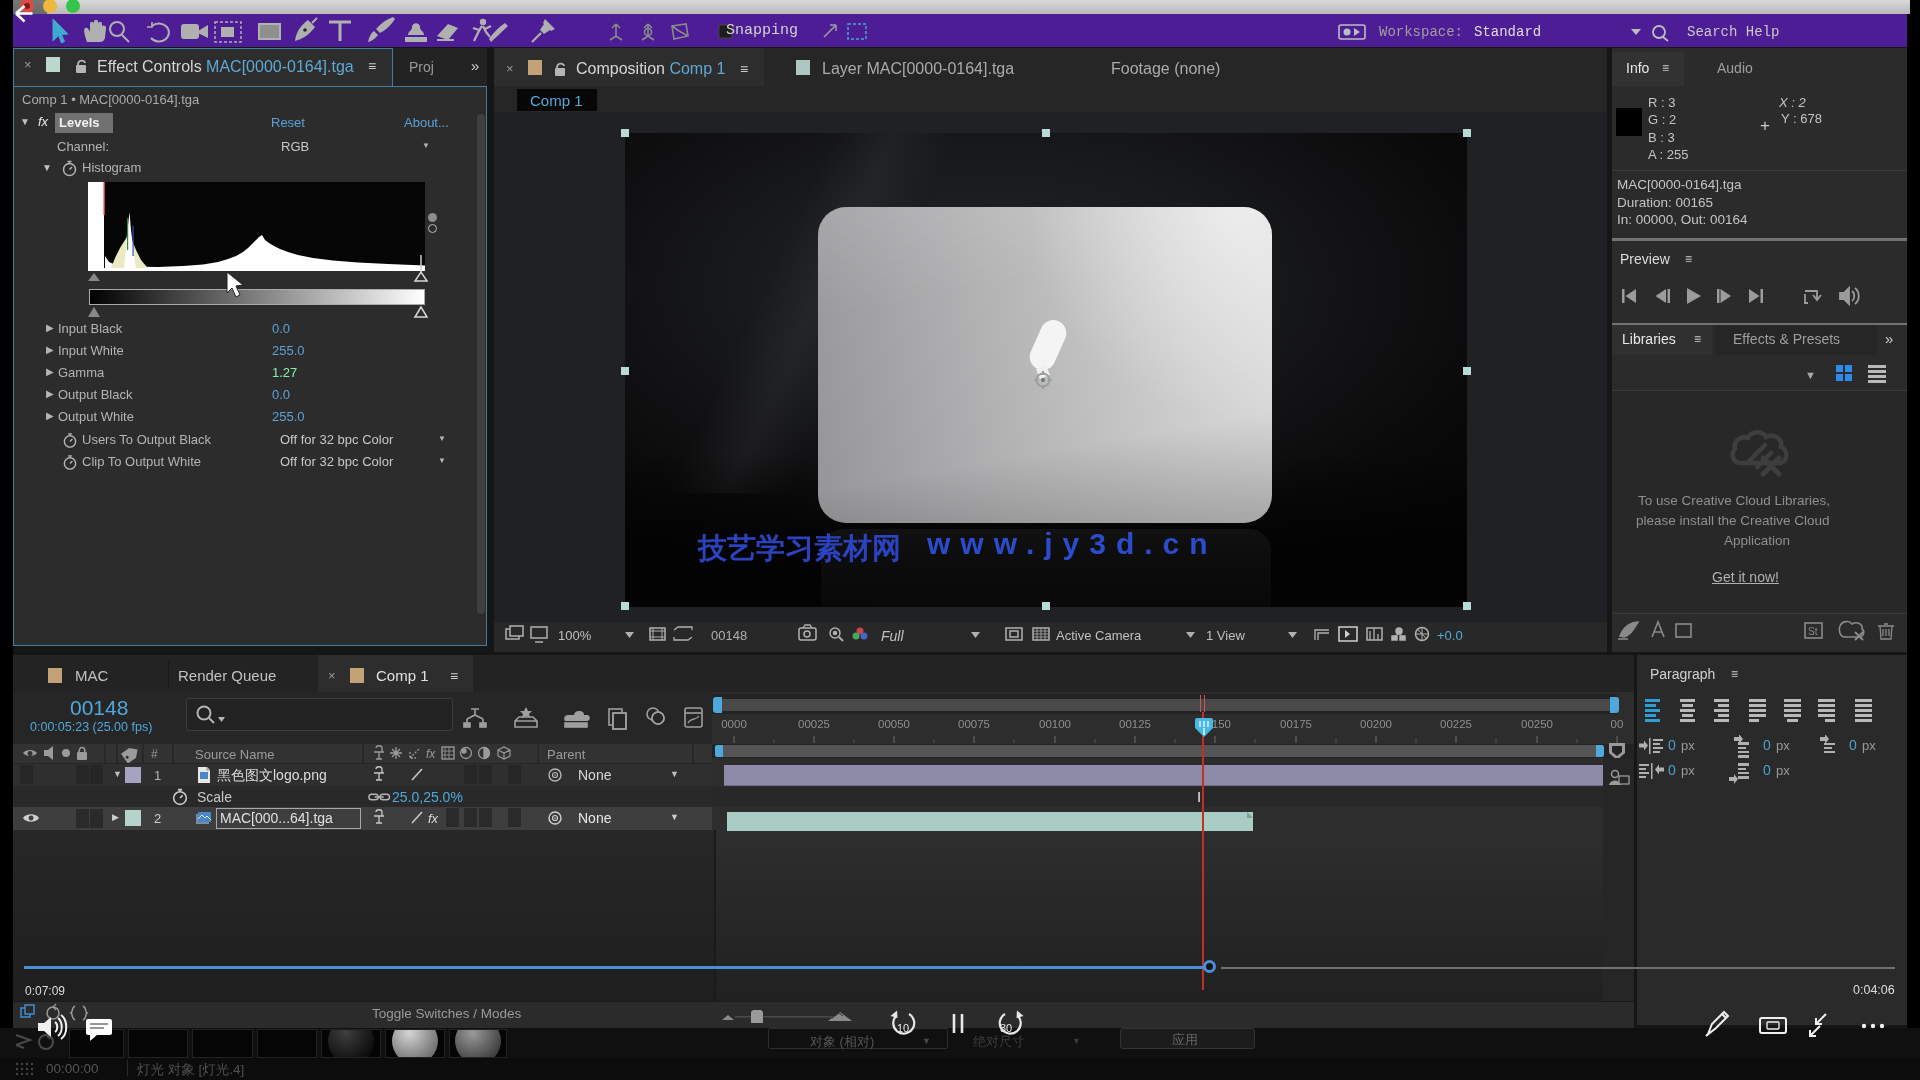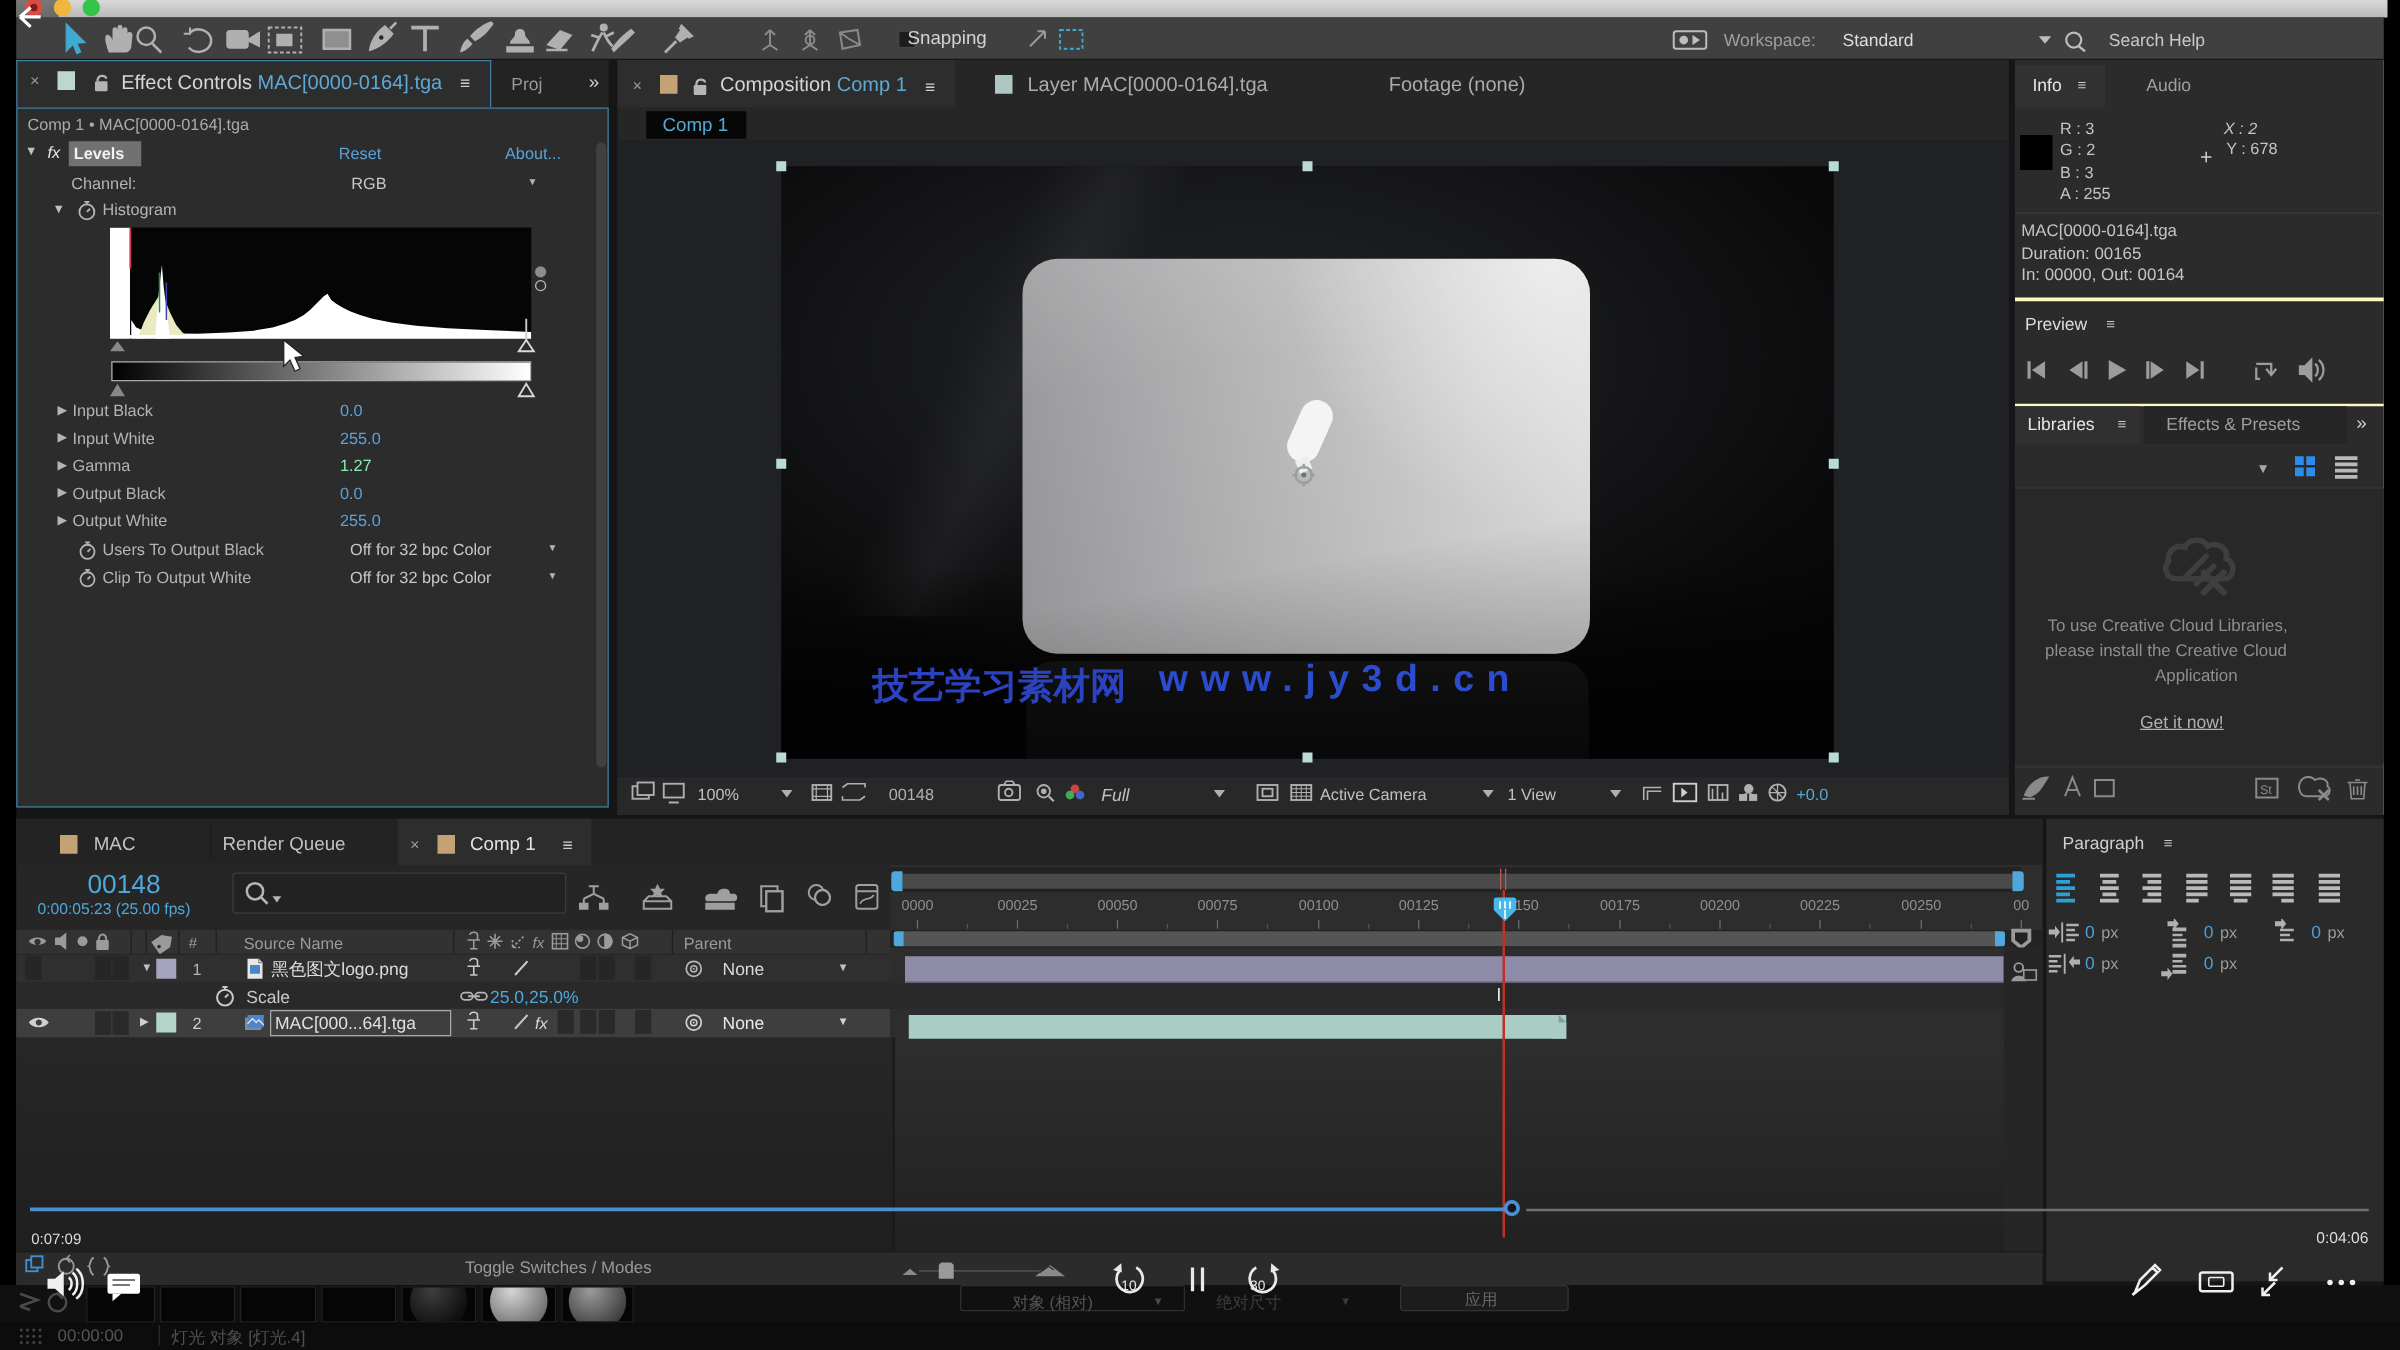--- a/index.html
+++ b/index.html
@@ -19,21 +19,21 @@
   <div class="abs" style="left:30px; top:-1px; width:14px; height:14px; border-radius:50%; background:#f0b73e;"></div>
   <div class="abs" style="left:53px; top:-1px; width:14px; height:14px; border-radius:50%; background:#35c44a;"></div>
 </div>
 
 <div class="abs" style="left:14px; top:4px; width:20px; height:20px; z-index:60;">
 <svg width="20" height="20" viewBox="0 0 20 20">
       <path d="M2 9.5 L10.5 2 M2 9.5 L10.5 17.5 M2 9.5 L18.5 9.5" stroke="#ffffff" stroke-width="2.6" fill="none"></path>
     </svg>
 </div>
 
-<div class="abs" id="toolbar" style="left:13px; top:14px; width:1894px; height:34px; background:#404040; border-bottom:1px solid #161616;">
+<div class="abs" id="toolbar" style="left:13px; top:14px; width:1894px; height:34px; background:#4c1d95; border-bottom:1px solid #161616;font-family:Liberation Mono, monospace;">
 <svg class="abs" style="left:0;top:0;" width="1894" height="34" viewBox="0 0 1894 34">
  <g stroke="#b0b0b0" fill="none" stroke-width="2" transform="translate(11,0)">
 
   <path d="M29 5 L29 27 L34.5 21.5 L37.5 29 L40.5 27.5 L37.5 20.5 L44 20 Z" fill="#3fa9d2" stroke="#3fa9d2" stroke-width="1"></path>
 
   <path d="M49 28 C47 22 45 16 47 14 C49 13 51 15 52 18 L52 10 C52 7 56 7 56 10 L56 8 C56 5 60 5 60 8 L60 10 C60 7 64 7 64 10 L64 13 C64 11 68 11 68 14 L67 24 C66 27 64 28 62 28 Z" fill="#b0b0b0" stroke="none" transform="translate(14,0)"></path>
 
   <circle cx="93" cy="15" r="7"></circle>
         <path d="M98 21 L105 28"></path>
 
@@ -300,21 +300,21 @@
    </g>
   </svg>
   <div class="txt" style="left:558px; top:628px; font-size:13px; color:#c0c0c0; z-index:6;">100%</div>
   <div class="txt" style="left:711px; top:628px; font-size:13px; color:#b0b0b0; z-index:6;">00148</div>
   <div class="txt" style="left:881px; top:628px; font-size:14px; color:#c0c0c0; z-index:6;font-style:italic;">Full</div>
   <div class="txt" style="left:1056px; top:628px; font-size:13px; color:#c0c0c0; z-index:6;">Active Camera</div>
   <div class="txt" style="left:1206px; top:628px; font-size:13px; color:#c0c0c0; z-index:6;">1 View</div>
   <div class="txt" style="left:1437px; top:628px; font-size:13px; color:#56a9d6; z-index:6;">+0.0</div>
 </div>
 
-<div class="abs" id="rightcol" style="left:1612px; top:48px; width:295px; height:604px; background:#fef9c3;">
+<div class="abs" id="rightcol" style="left:1612px; top:48px; width:295px; height:604px; background:#737373;">
 
   <div class="abs" id="infopanel" style="left:0; top:0; width:295px; height:190px; background:#2b2b2b;">
     <div class="abs" style="left:0; top:4px; width:72px; height:34px; background:#323232;"></div>
     <div class="txt" style="left:14px; top:12px; font-size:14px; color:#e8e8e8;">Info</div>
     <div class="txt" style="left:50px; top:13px; font-size:12px; color:#cccccc;">≡</div>
     <div class="txt" style="left:105px; top:12px; font-size:14px; color:#9f9f9f;">Audio</div>
     <div class="abs" style="left:4px; top:60px; width:26px; height:28px; background:#000;"></div>
     <div class="txt" style="left:36px; top:47px; font-size:13px; color:#c4c4c4;">R :  3</div>
     <div class="txt" style="left:36px; top:64px; font-size:13px; color:#c4c4c4;">G :  2</div>
     <div class="txt" style="left:36px; top:82px; font-size:13px; color:#c4c4c4;">B :  3</div>

